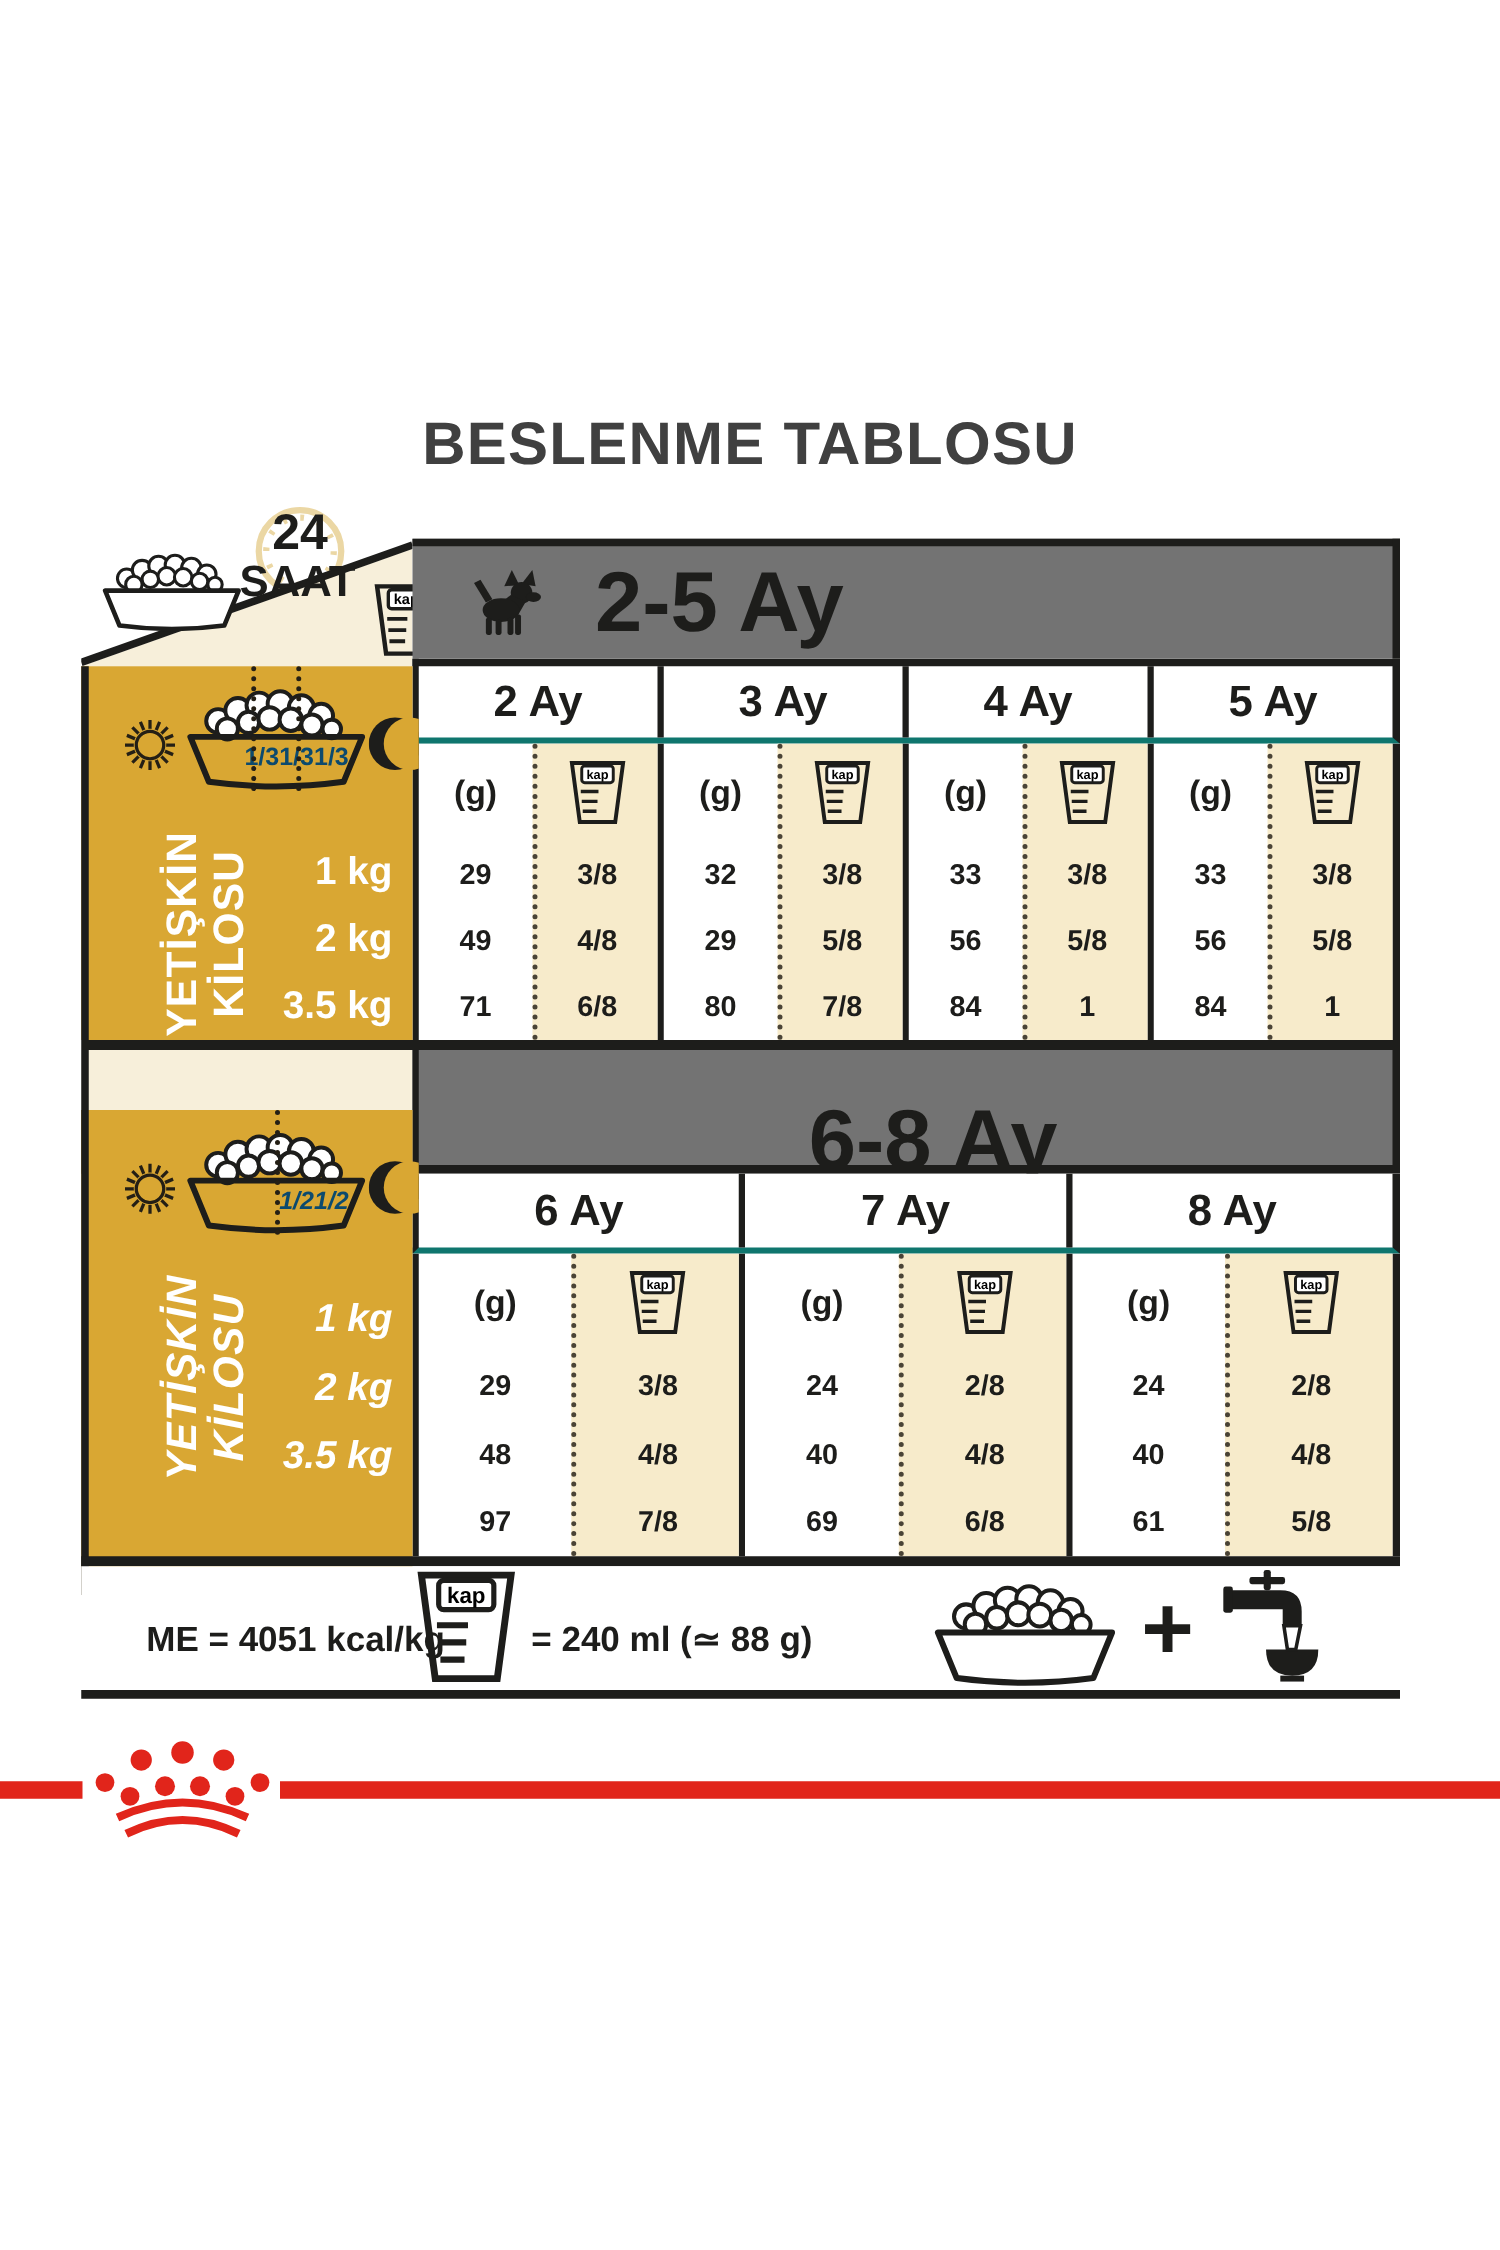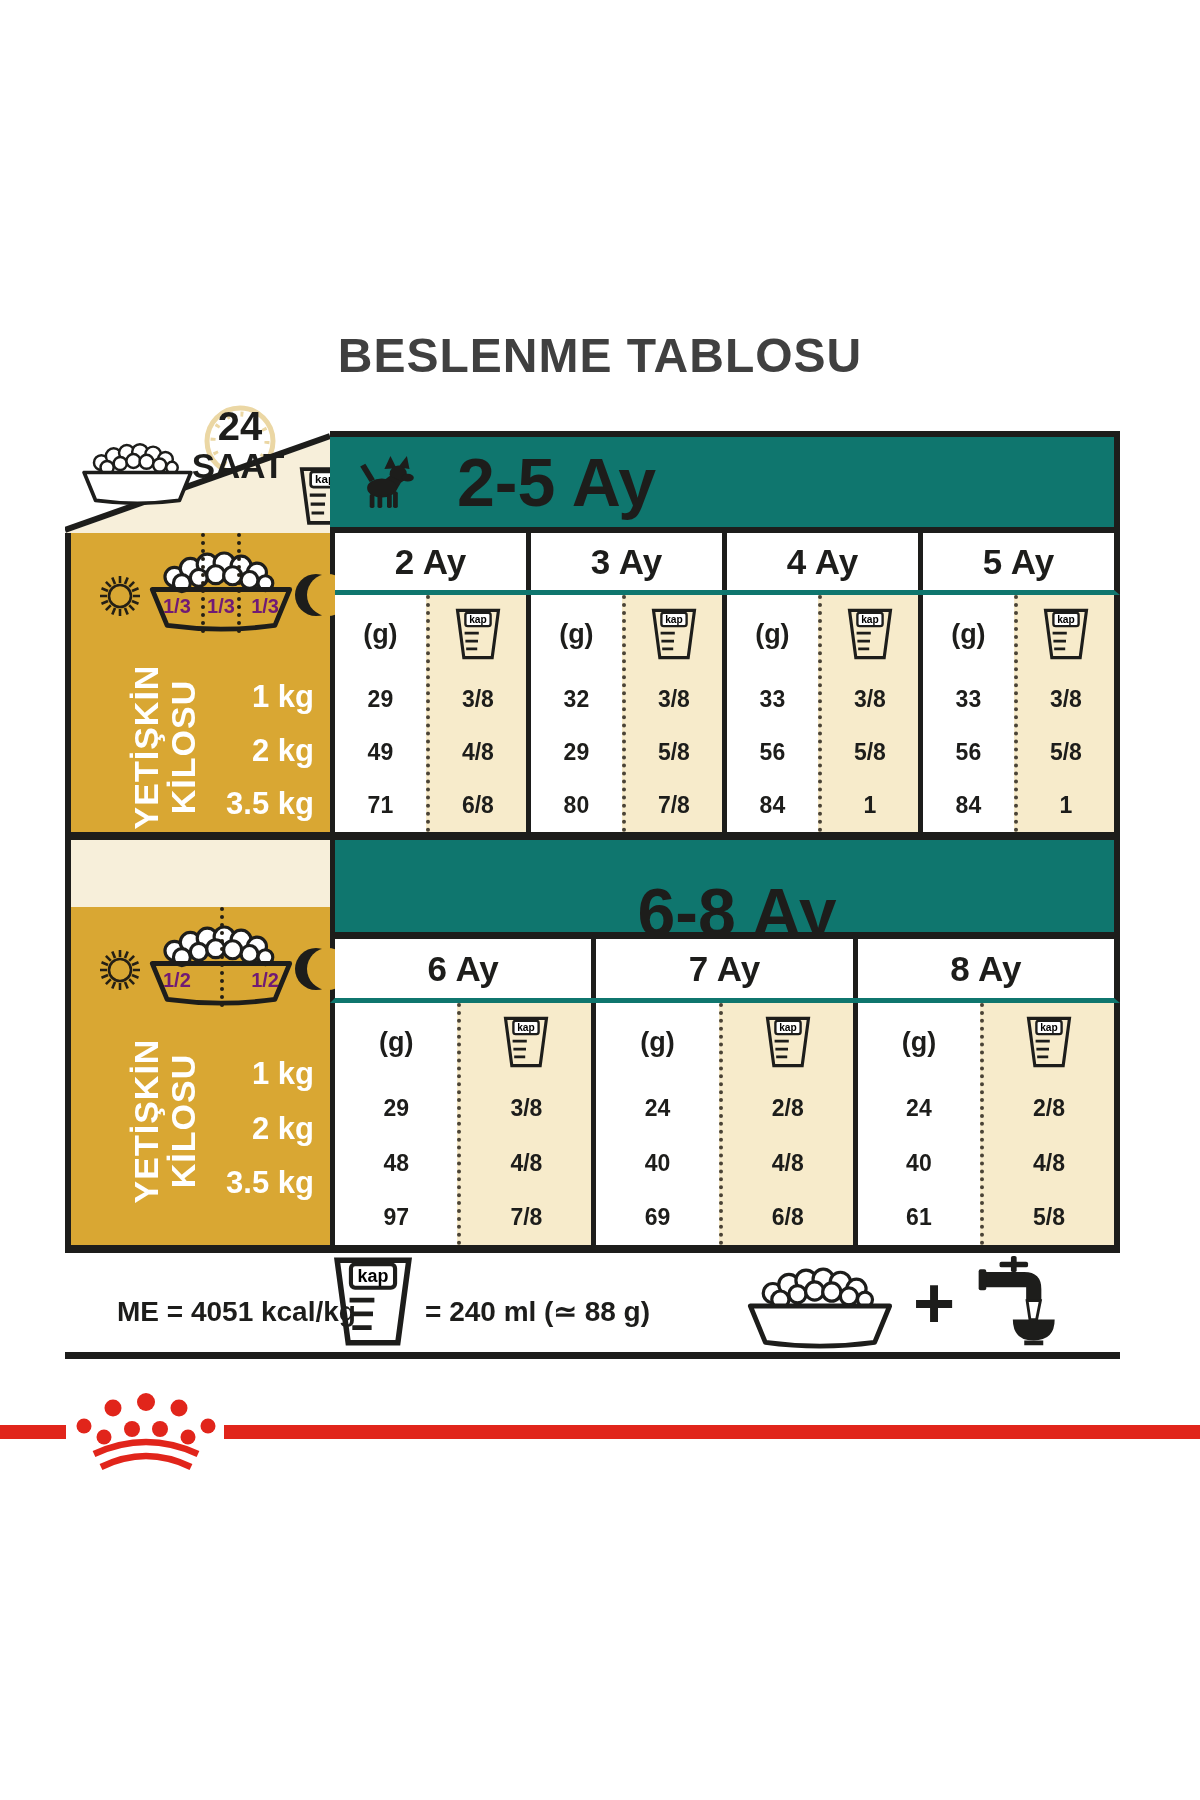--- a/index.html
+++ b/index.html
@@ -11,22 +11,22 @@
   
   .diag-cell{position:absolute;left:65px;top:431px;width:265px;height:102px;}
   .clock{position:absolute;left:198px;top:399px;}
   .t24{position:absolute;left:195px;top:406px;width:90px;text-align:center;
        font-size:40px;font-weight:800;line-height:1;}
   .tsaat{position:absolute;left:184px;top:448px;width:108px;text-align:center;
        font-size:35px;font-weight:800;line-height:1;}
   .bowl24{position:absolute;left:80px;top:438px;}
   .hdr-cup{position:absolute;left:299px;top:466px;}
   
-  .band{position:absolute;left:330px;width:790px;background:#0f766e;box-sizing:border-box;
-        border-right:6px solid #1d1d1b;display:flex;align-items:center;gap:38px;padding-left:25px;}
+  .band{position:absolute;left:330px;width:790px;background:#737373;box-sizing:border-box;
+        border-right:6px solid #1d1d1b;display:flex;align-items:center;gap:38px;padding-left:44px;}
   .band1{top:431px;height:96px;border-top:6px solid #1d1d1b;}
   .band2{top:840px;height:92px;border-left:5px solid #1d1d1b;flex-direction:column;}
   .band-title{font-size:68px;font-weight:800;color:#1d1d1b;line-height:1;}
   .cream-cell{position:absolute;left:65px;top:840px;width:265px;height:92px;background:#f7efda;
         box-sizing:border-box;border-left:6px solid #1d1d1b;}
   
   .mrow{position:absolute;left:330px;width:790px;box-sizing:border-box;background:#fff;display:flex;
         border-left:5px solid #1d1d1b;border-right:6px solid #1d1d1b;border-bottom:5px solid #0f766e;}
   .mrow1{top:527px;height:68px;border-top:6px solid #1d1d1b;}
   .mrow2{top:939px;height:64px;}
@@ -43,25 +43,25 @@
   .sub{flex:1;display:flex;flex-direction:column;}
   .sub.kapcol{flex:1.06;background:#f7ebcb;border-left:4px dotted #4a4336;}
   .icell{height:78px;display:flex;align-items:center;justify-content:center;
          font-size:27px;font-weight:700;}
   .vcell{flex:1;display:flex;align-items:center;justify-content:center;
          font-size:23px;font-weight:700;}
   
   .sidebar{position:absolute;left:65px;width:265px;background:#d9a733;box-sizing:border-box;
            border-left:6px solid #1d1d1b;}
   .sidebar1{top:533px;height:299px;}
-  .sidebar2{top:907px;height:388px;}
+  .sidebar2{top:888px;height:388px;font-style:italic;}
   .sun{position:absolute;left:20px;top:34px;}
   .sbowl{position:absolute;left:76px;top:12px;}
   .fracs{position:absolute;left:92px;top:62px;width:116px;display:flex;
-         justify-content:space-between;font-size:20px;font-weight:800;color:#701a75;}
+         justify-content:flex-end;font-size:20px;font-weight:800;color:#0c4a6e;}
   .vdash{position:absolute;top:0;height:100px;width:0;border-left:4px dotted #241f15;}
   .moon{position:absolute;left:224px;top:36px;}
   .vlabel{position:absolute;left:-6px;top:174px;width:200px;height:80px;transform:rotate(-90deg);
           display:flex;flex-direction:column;align-items:center;justify-content:center;
           color:#fff;font-size:34px;font-weight:700;line-height:1.08;letter-spacing:1px;}
   .wrow{position:absolute;right:16px;width:130px;height:40px;text-align:right;
         color:#fff;font-size:31px;font-weight:700;}
   
   .hbar{position:absolute;left:65px;width:1055px;background:#1d1d1b;}
   

